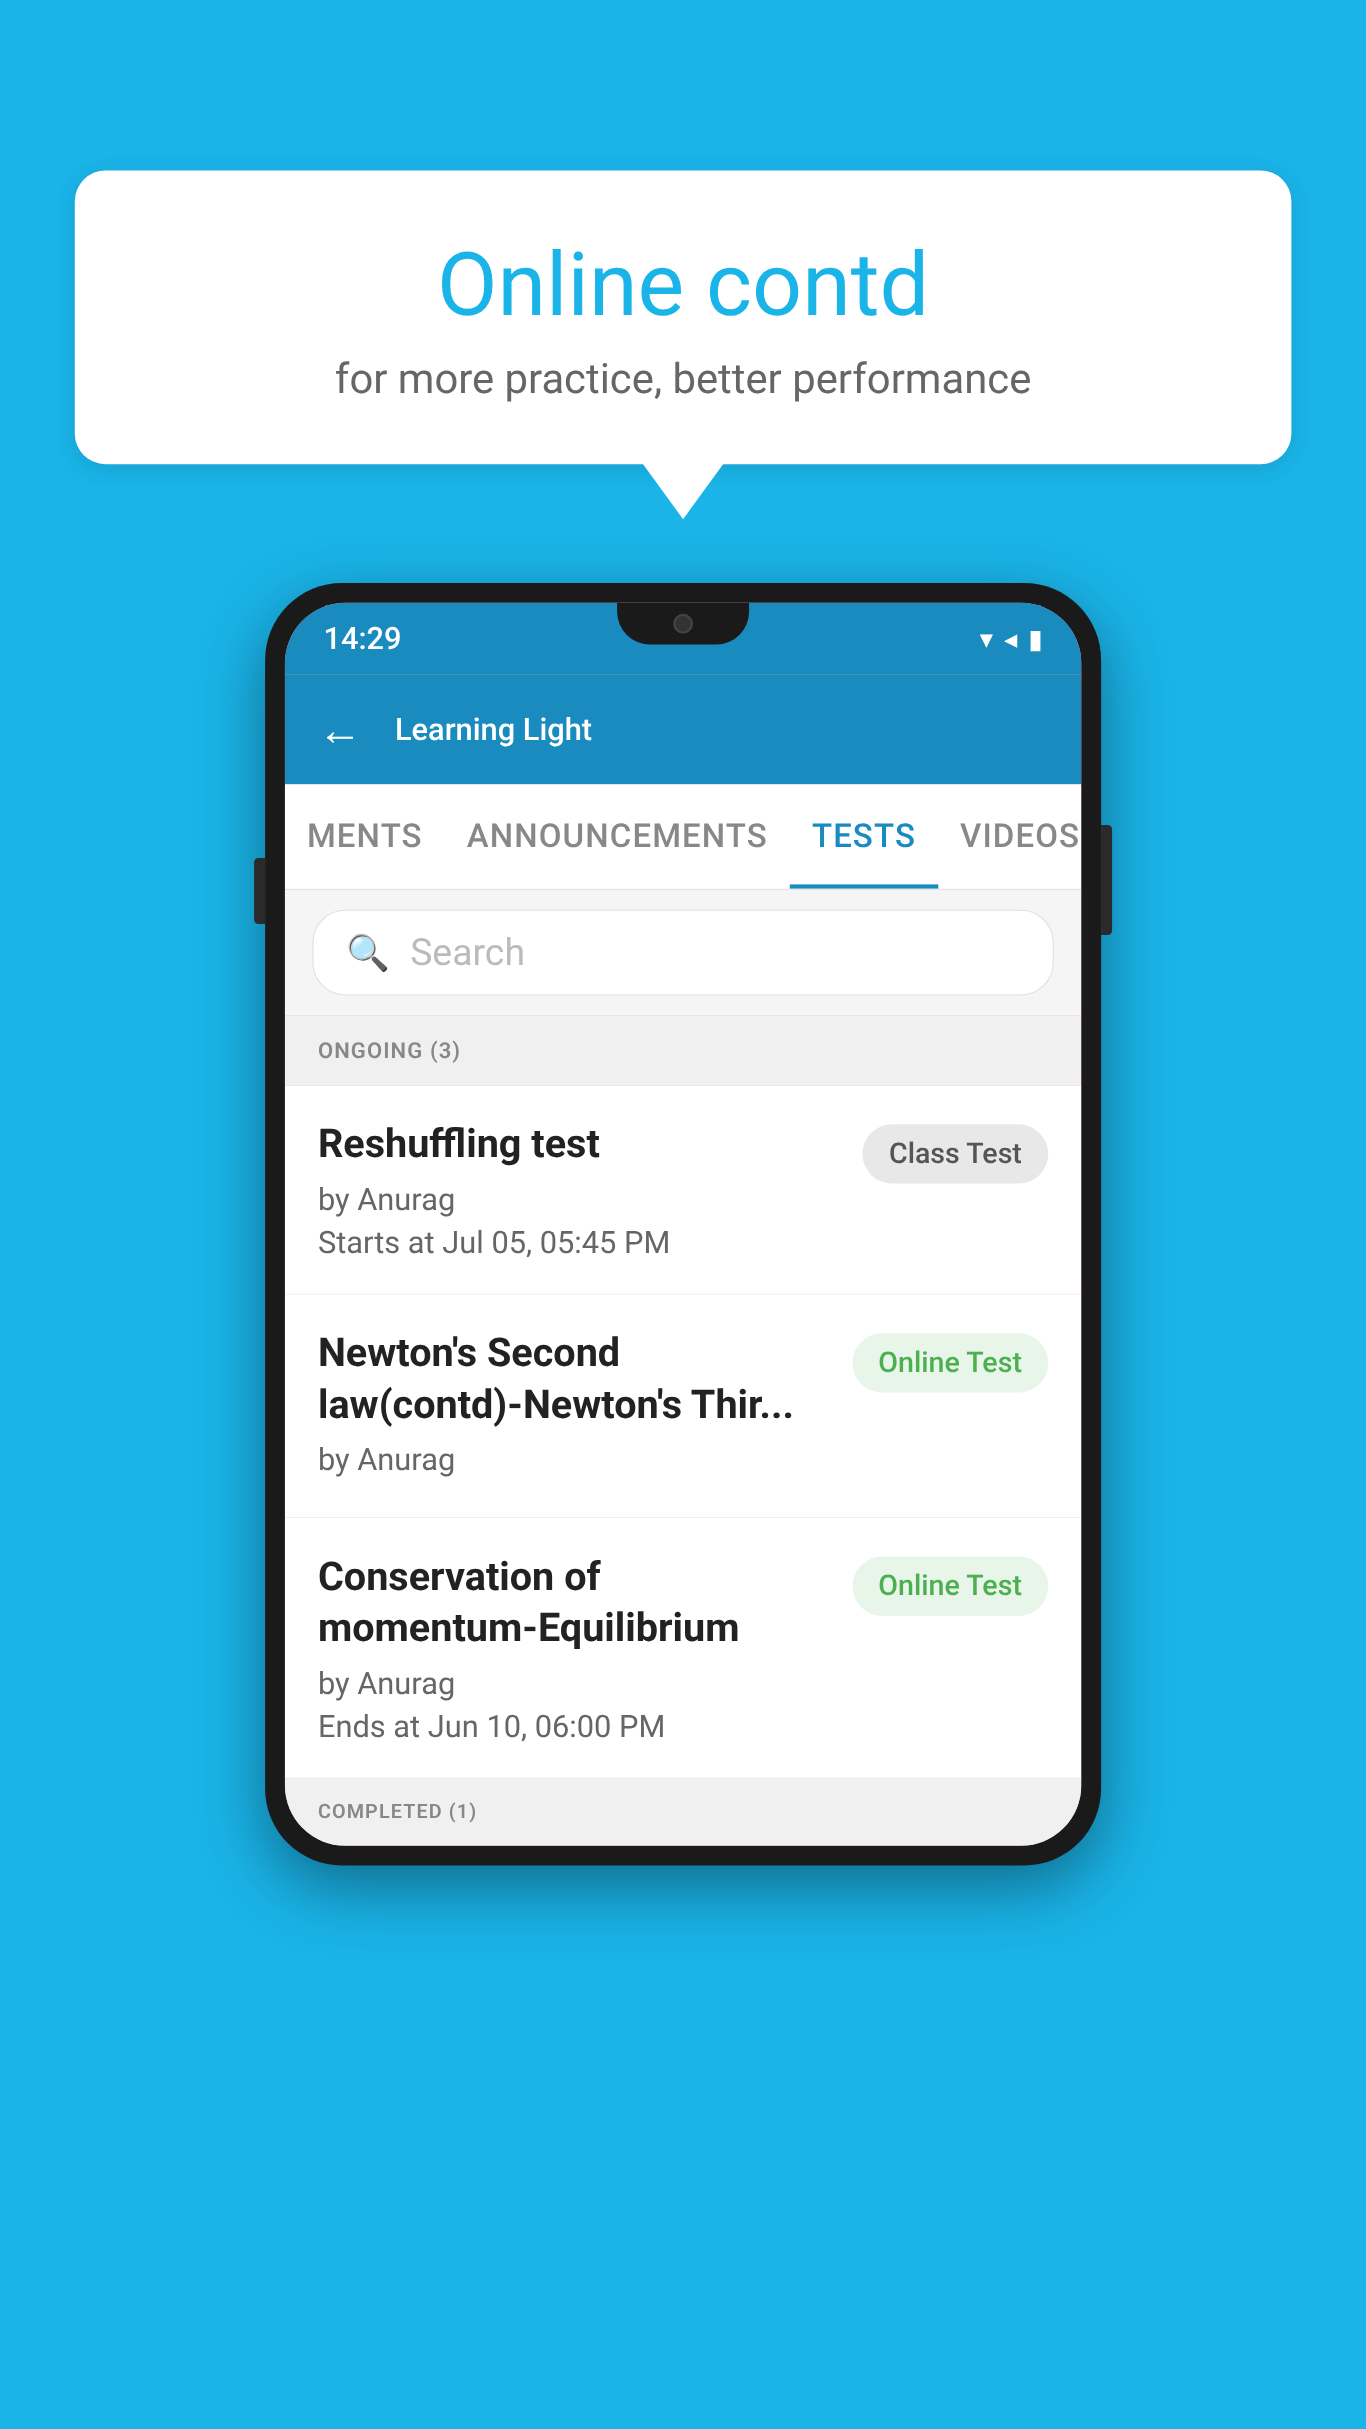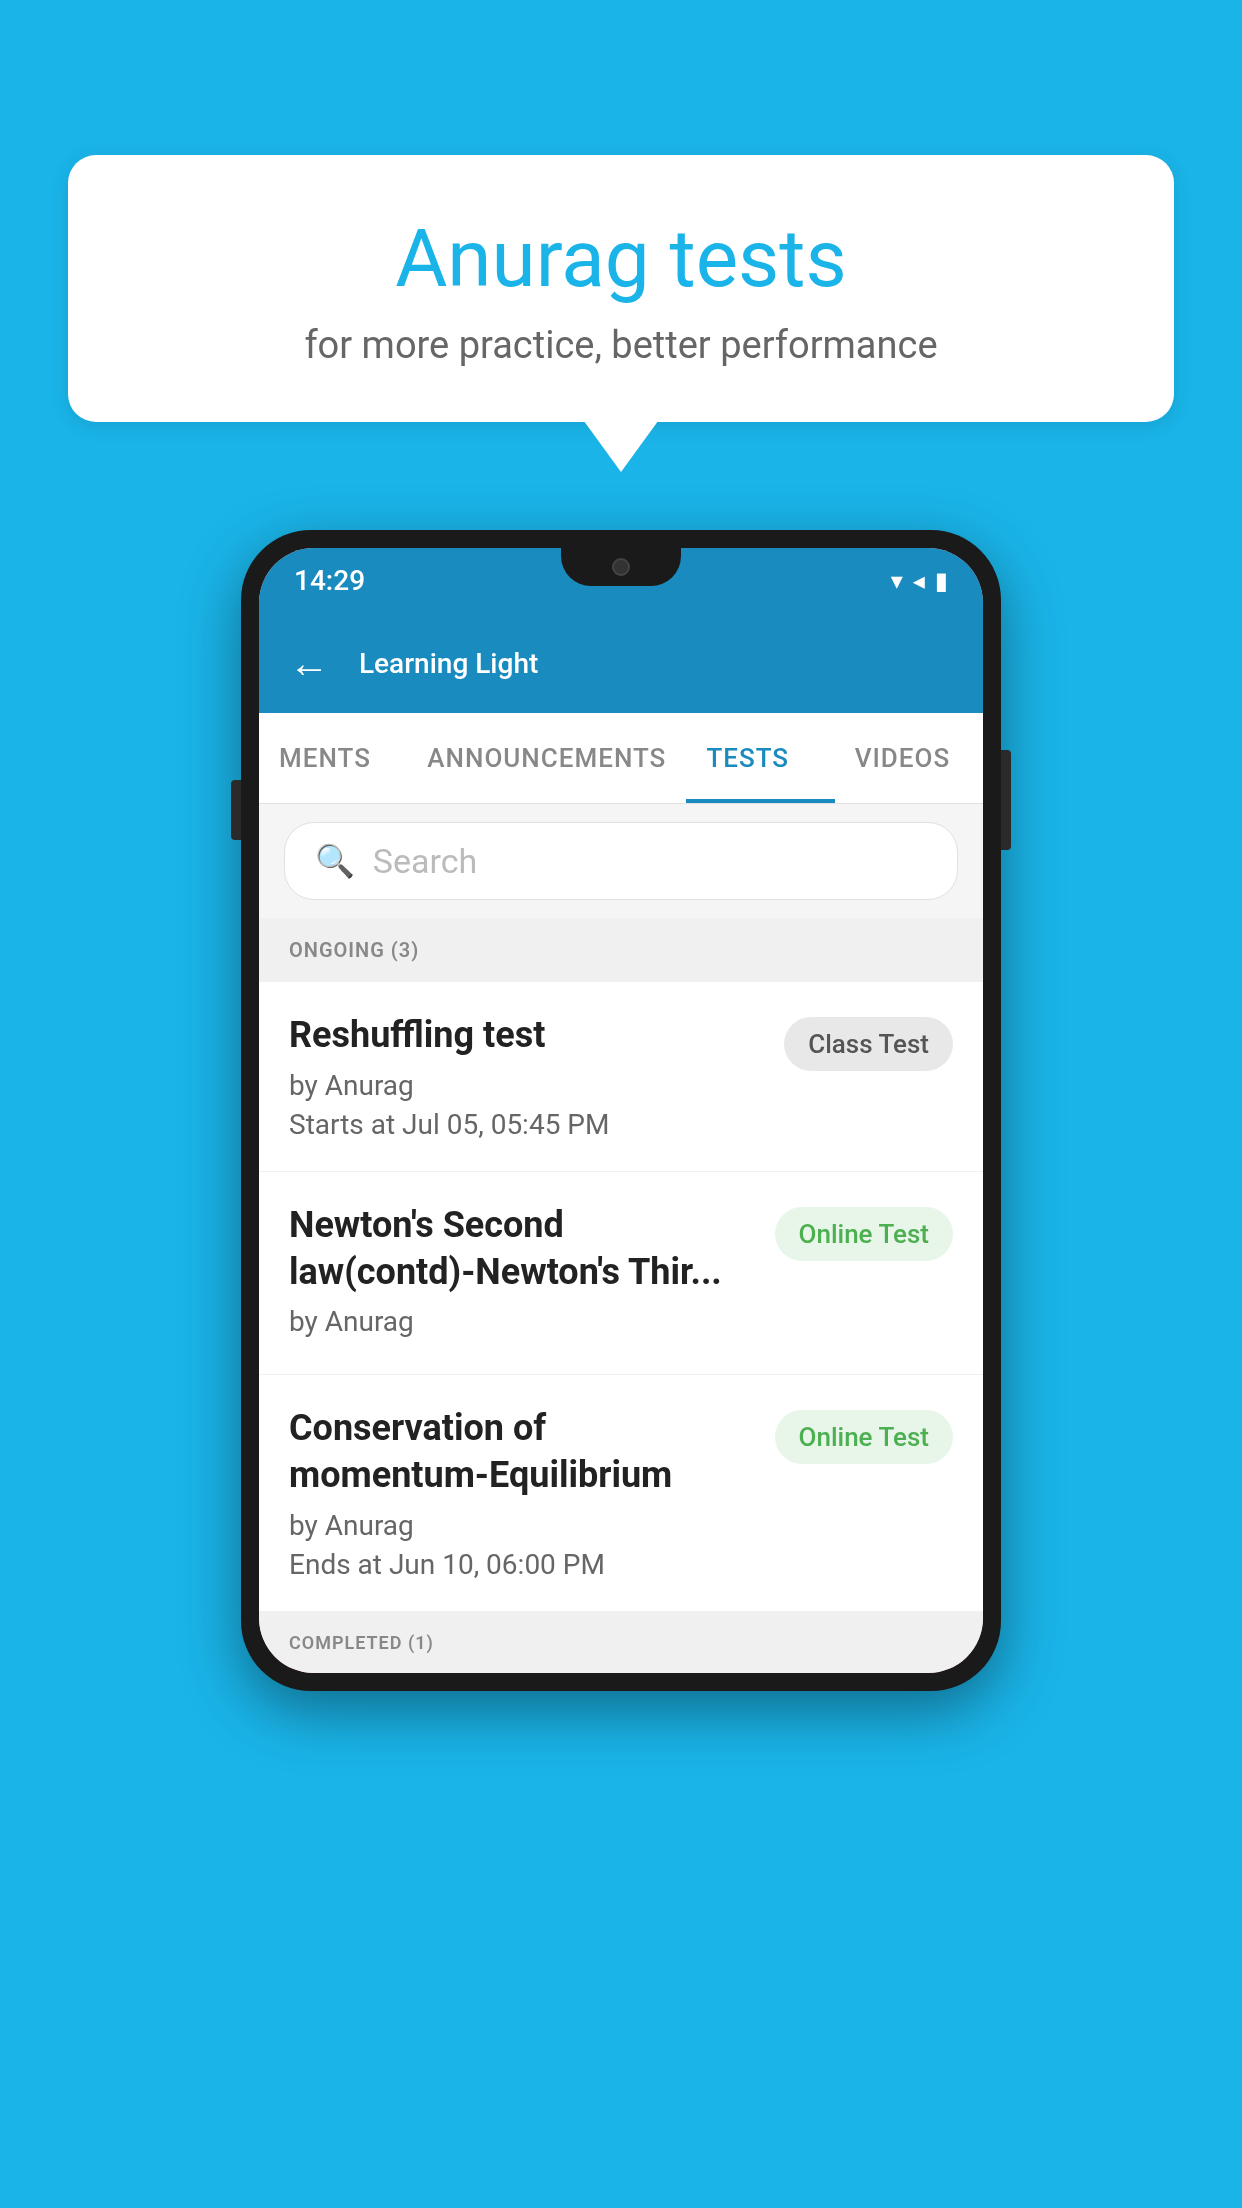--- a/index.html
+++ b/index.html
@@ -184,21 +184,21 @@
     
     .tabs-bar {
       background: white;
       display: flex;
       border-bottom: 1px solid #e0e0e0;
       overflow: hidden;
     }
 
     .tab {
       padding: 30px 20px;
-      font-size: 26px;
+      font-size: 30px;
       color: #888;
       font-weight: 500;
       letter-spacing: 1px;
       text-transform: uppercase;
       flex: 1;
       text-align: left;
       cursor: pointer;
       position: relative;
     }
 
@@ -315,21 +315,21 @@
       font-weight: 600;
       letter-spacing: 1px;
       text-transform: uppercase;
     }
   </style>
 </head>
 <body>
 
 <div class="speech-bubble-container">
   <div class="speech-bubble">
-    <div class="bubble-title">Anurag tests</div>
+    <div class="bubble-title">Online contd</div>
     <div class="bubble-subtitle">for more practice, better performance</div>
   </div>
 </div>
 
 <div class="phone-wrapper">
   <div class="phone-frame">
     <div class="phone-inner">
 
       <div class="status-bar">
         <div class="notch">

